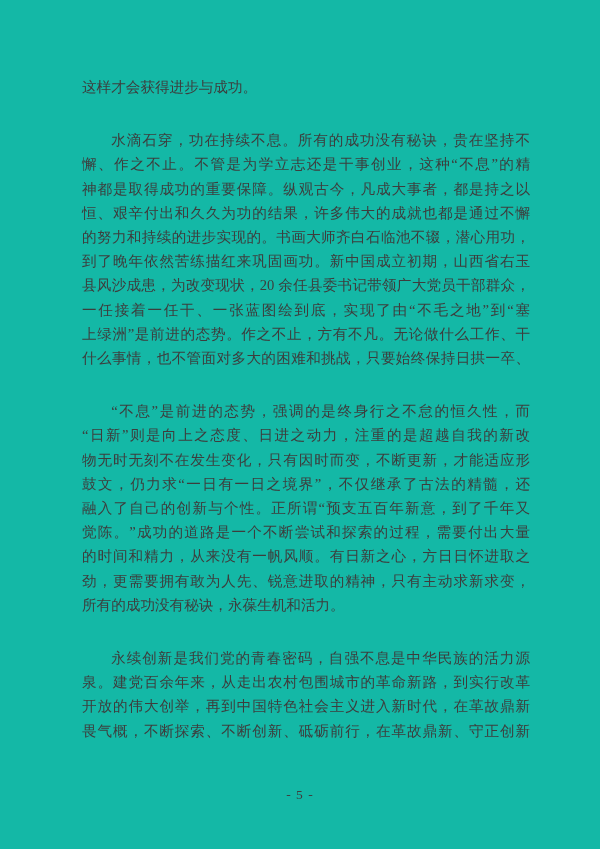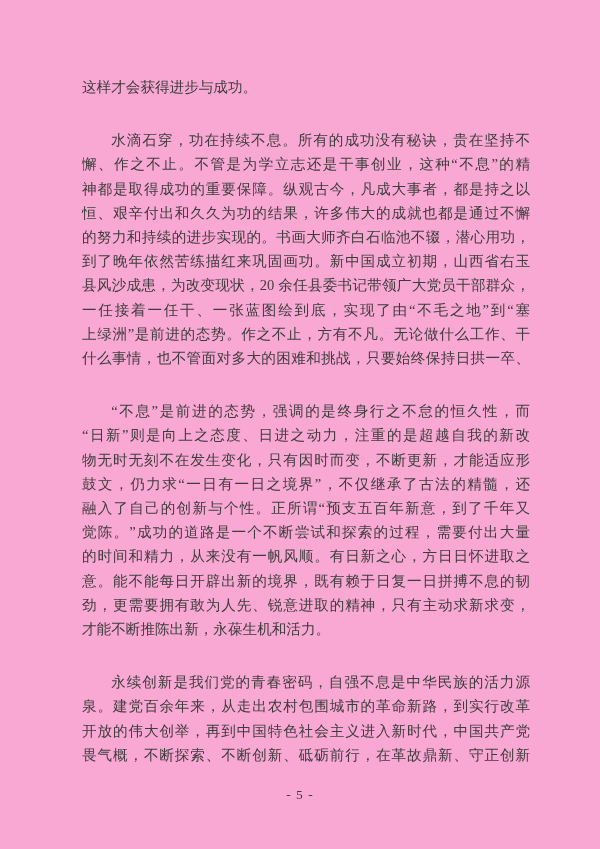--- a/index.html
+++ b/index.html
@@ -10,21 +10,21 @@
     position: relative;
     width: 600px;
     height: 849px;
     background: #ffffff;
     overflow: hidden;
     font-family: "Liberation Serif", "DejaVu Serif", serif;
   }
   .page {
     position: absolute;
     inset: 0;
-    background: #f9a8d4;
+    background: #14b8a6;
   }
   .text-block {
     position: absolute;
     left: 82px;
     top: 75px;
     width: 448px;
     color: #3d3d3d;
     font-size: 14.6px;
     line-height: 24.2px;
   }
@@ -70,24 +70,23 @@
       <div class="line">一任接着一任干、一张蓝图绘到底，实现了由“不毛之地”到“塞</div>
       <div class="line">上绿洲”是前进的态势。作之不止，方有不凡。无论做什么工作、干</div>
       <div class="line">什么事情，也不管面对多大的困难和挑战，只要始终保持日拱一卒、</div>
       <div class="line indent">“不息”是前进的态势，强调的是终身行之不怠的恒久性，而</div>
       <div class="line">“日新”则是向上之态度、日进之动力，注重的是超越自我的新改</div>
       <div class="line">物无时无刻不在发生变化，只有因时而变，不断更新，才能适应形</div>
       <div class="line">鼓文，仍力求“一日有一日之境界”，不仅继承了古法的精髓，还</div>
       <div class="line">融入了自己的创新与个性。正所谓“预支五百年新意，到了千年又</div>
       <div class="line">觉陈。”成功的道路是一个不断尝试和探索的过程，需要付出大量</div>
       <div class="line">的时间和精力，从来没有一帆风顺。有日新之心，方日日怀进取之</div>
-      <div class="line">意。能不能每日开辟出新的境界，既有赖于日复一日拼搏不息的韧</div>
       <div class="line">劲，更需要拥有敢为人先、锐意进取的精神，只有主动求新求变，</div>
-      <div class="line plast">才能不断推陈出新，永葆生机和活力。</div>
+      <div class="line plast">所有的成功没有秘诀，永葆生机和活力。</div>
       <div class="line indent">永续创新是我们党的青春密码，自强不息是中华民族的活力源</div>
       <div class="line">泉。建党百余年来，从走出农村包围城市的革命新路，到实行改革</div>
-      <div class="line">开放的伟大创举，再到中国特色社会主义进入新时代，中国共产党</div>
+      <div class="line">开放的伟大创举，再到中国特色社会主义进入新时代，在革故鼎新</div>
       <div class="line">畏气概，不断探索、不断创新、砥砺前行，在革故鼎新、守正创新</div>
     </div>
   <div class="footer">
     <span>- 5 -</span>
   </div>
 </div>
 
 </body></html>

